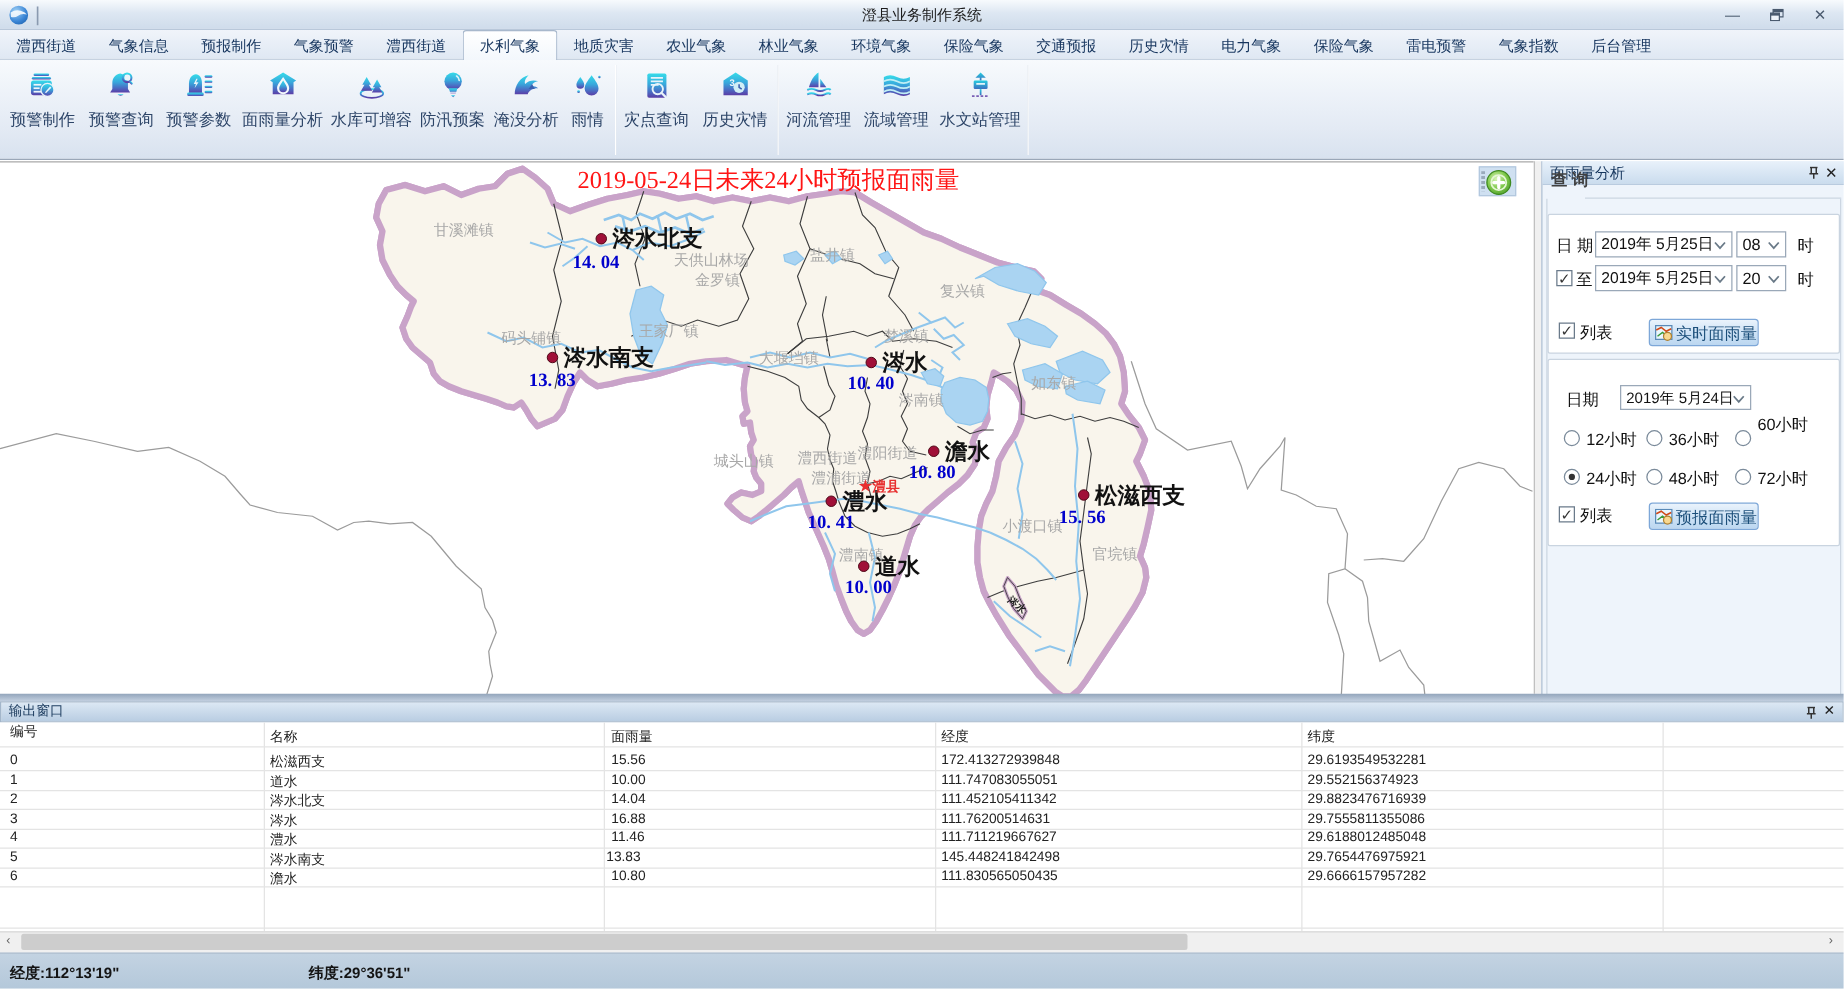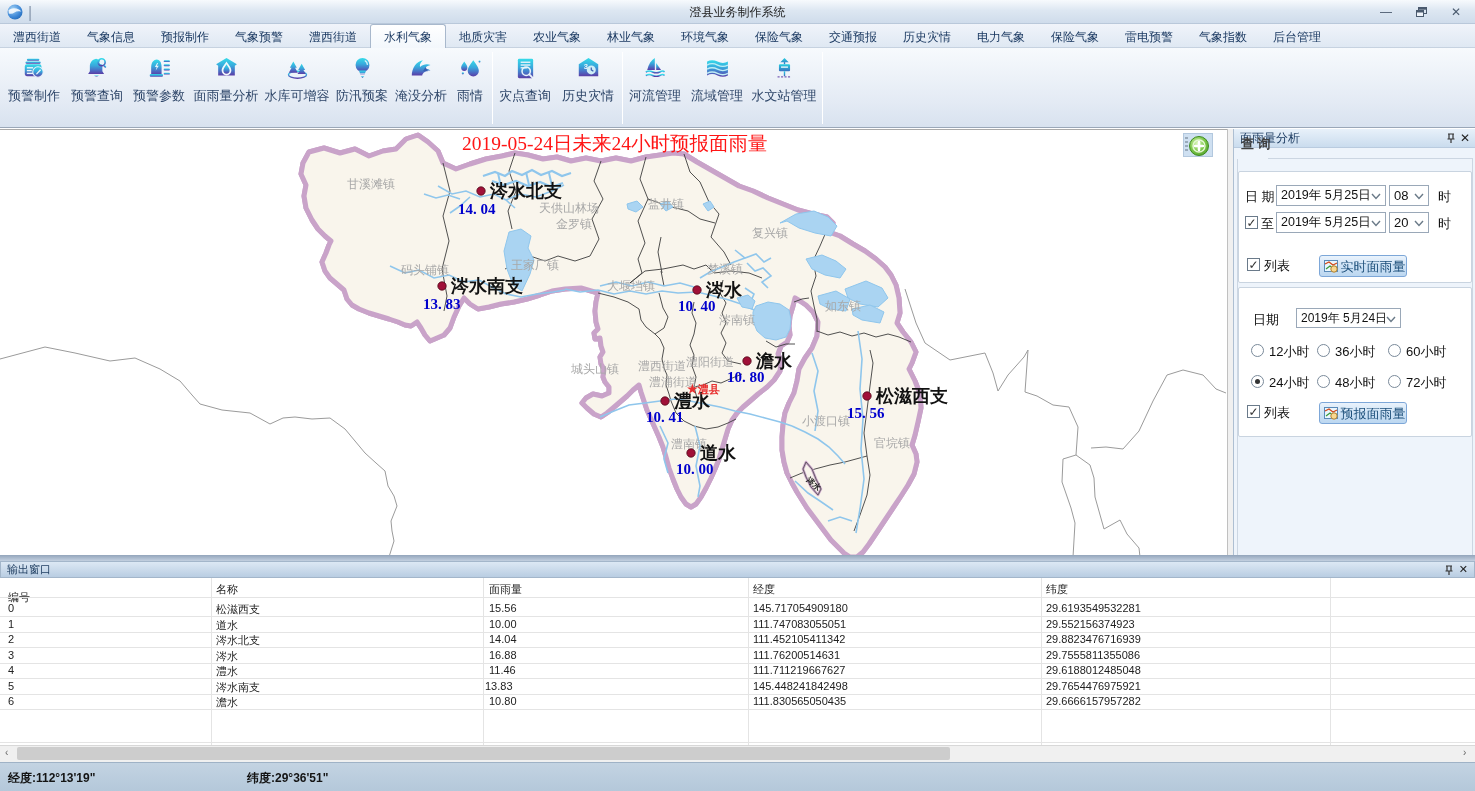--- a/index.html
+++ b/index.html
@@ -480,21 +480,21 @@
   <div class="grp abs" style="left:4px;top:158px;width:234px;height:150px"></div>
   <div class="lbl" style="left:19px;top:182px">日期</div>
   <div class="cmb" style="left:62px;top:179px;width:105px;height:20px;font-size:12px">2019年 5月24日<span class="ar"><svg width="10" height="7" viewBox="0 0 10 7">
           <path d="M1 1 L5 5.5 L9 1" stroke="#6a7a88" stroke-width="1.4" fill="none"></path>
         </svg></span></div>
   <div class="rad" style="left:17px;top:215px"></div>
     <div class="lbl" style="left:35px;top:214px">12小时</div>
   <div class="rad" style="left:83px;top:215px"></div>
     <div class="lbl" style="left:101px;top:214px">36小时</div>
   <div class="rad" style="left:154px;top:215px"></div>
-    <div class="lbl" style="left:172px;top:214px">60小时</div>
+    <div class="lbl" style="left:172px;top:202px">60小时</div>
   <div class="rad on" style="left:17px;top:246px"></div>
     <div class="lbl" style="left:35px;top:245px">24小时</div>
   <div class="rad" style="left:83px;top:246px"></div>
     <div class="lbl" style="left:101px;top:245px">48小时</div>
   <div class="rad" style="left:154px;top:246px"></div>
     <div class="lbl" style="left:172px;top:245px">72小时</div>
   <div class="chk" style="left:13px;top:276px">✓</div>
   <div class="lbl" style="left:30px;top:275px">列表</div>
   <div class="btn" style="left:85px;top:273px;width:88px;height:22px;line-height:22px;padding-left:20px"><svg width="15" height="14" viewBox="0 0 15 14" style="position:absolute;left:4px;top:4px">
         <rect x="0.5" y="0.5" width="13" height="11" fill="#eaf6fd" stroke="#5a8ab8"></rect>
@@ -509,30 +509,30 @@
       <g stroke="#333" stroke-width="1.2" fill="none">
         <path d="M2 1 L8 1 M3 1 L3 6 M7 1 L7 6 M1.5 6 L8.5 6 M5 6 L5 10"></path>
       </g>
     </svg><span style="position:absolute;right:6px;top:0;color:#222">✕</span></div>
 <div id="outtable" class="abs">
     <div class="vr" style="left:211px"></div>
     <div class="vr" style="left:483px"></div>
     <div class="vr" style="left:748px"></div>
     <div class="vr" style="left:1041px"></div>
     <div class="vr" style="left:1330px"></div>
-    <div class="c" style="left:8px;top:12px">编号</div>
+    <div class="c" style="left:8px;top:0">编号</div>
     <div class="c" style="left:216px;top:4px">名称</div>
     <div class="c" style="left:489px;top:4px">面雨量</div>
     <div class="c" style="left:753px;top:4px">经度</div>
     <div class="c" style="left:1046px;top:4px">纬度</div>
     <div class="hr" style="top:19px"></div>
     <div class="c" style="left:8px;top:24px">0</div>
     <div class="c" style="left:216px;top:24px">松滋西支</div>
     <div class="c" style="left:489px;top:24px">15.56</div>
-    <div class="c" style="left:753px;top:24px">145.717054909180</div>
+    <div class="c" style="left:753px;top:24px">172.413272939848</div>
     <div class="c" style="left:1046px;top:24px">29.6193549532281</div>
     <div class="hr" style="top:38px"></div>
     <div class="c" style="left:8px;top:39.5px">1</div>
     <div class="c" style="left:216px;top:39.5px">道水</div>
     <div class="c" style="left:489px;top:39.5px">10.00</div>
     <div class="c" style="left:753px;top:39.5px">111.747083055051</div>
     <div class="c" style="left:1046px;top:39.5px">29.552156374923</div>
     <div class="hr" style="top:53.5px"></div>
     <div class="c" style="left:8px;top:55px">2</div>
     <div class="c" style="left:216px;top:55px">涔水北支</div>

